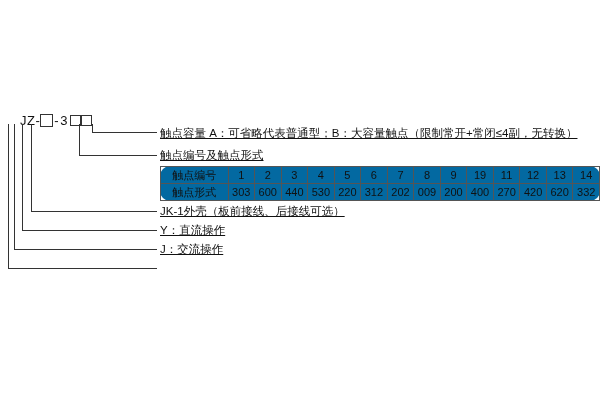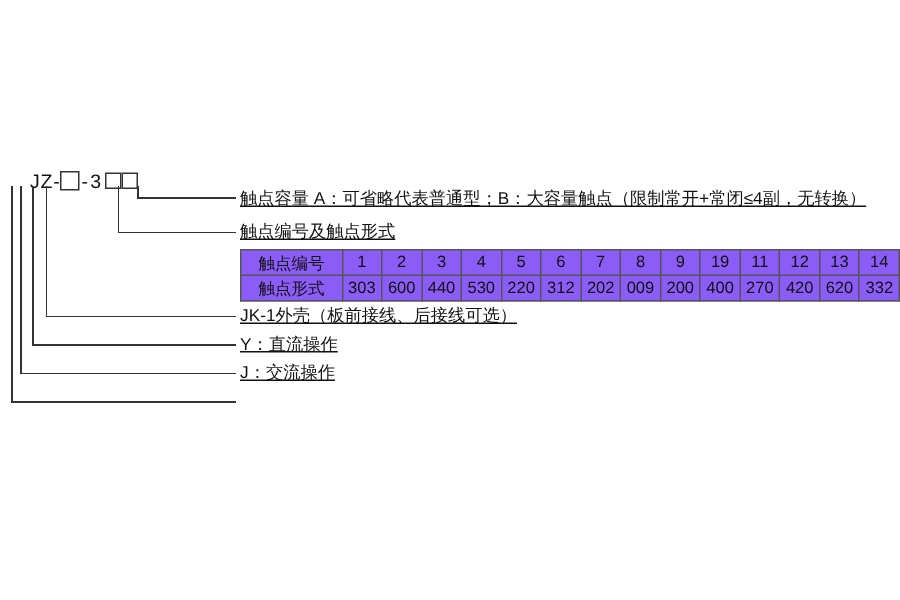--- a/index.html
+++ b/index.html
@@ -81,21 +81,22 @@
 
   
   .tbl-wrap {
     position: absolute;
     left: 160px;
     top: 166px;
   }
   table.contact-table {
     border-collapse: collapse;
     font-size: 11px;
-    background: #8b5cf6;
+    background: #0369a1;
+    border-radius: 10px;
   }
   table.contact-table td {
     border: 1px solid #555;
     text-align: center;
     vertical-align: middle;
     height: 16px;
     padding: 0 1px;
     color: #111;
     font-size: 11px;
   }

